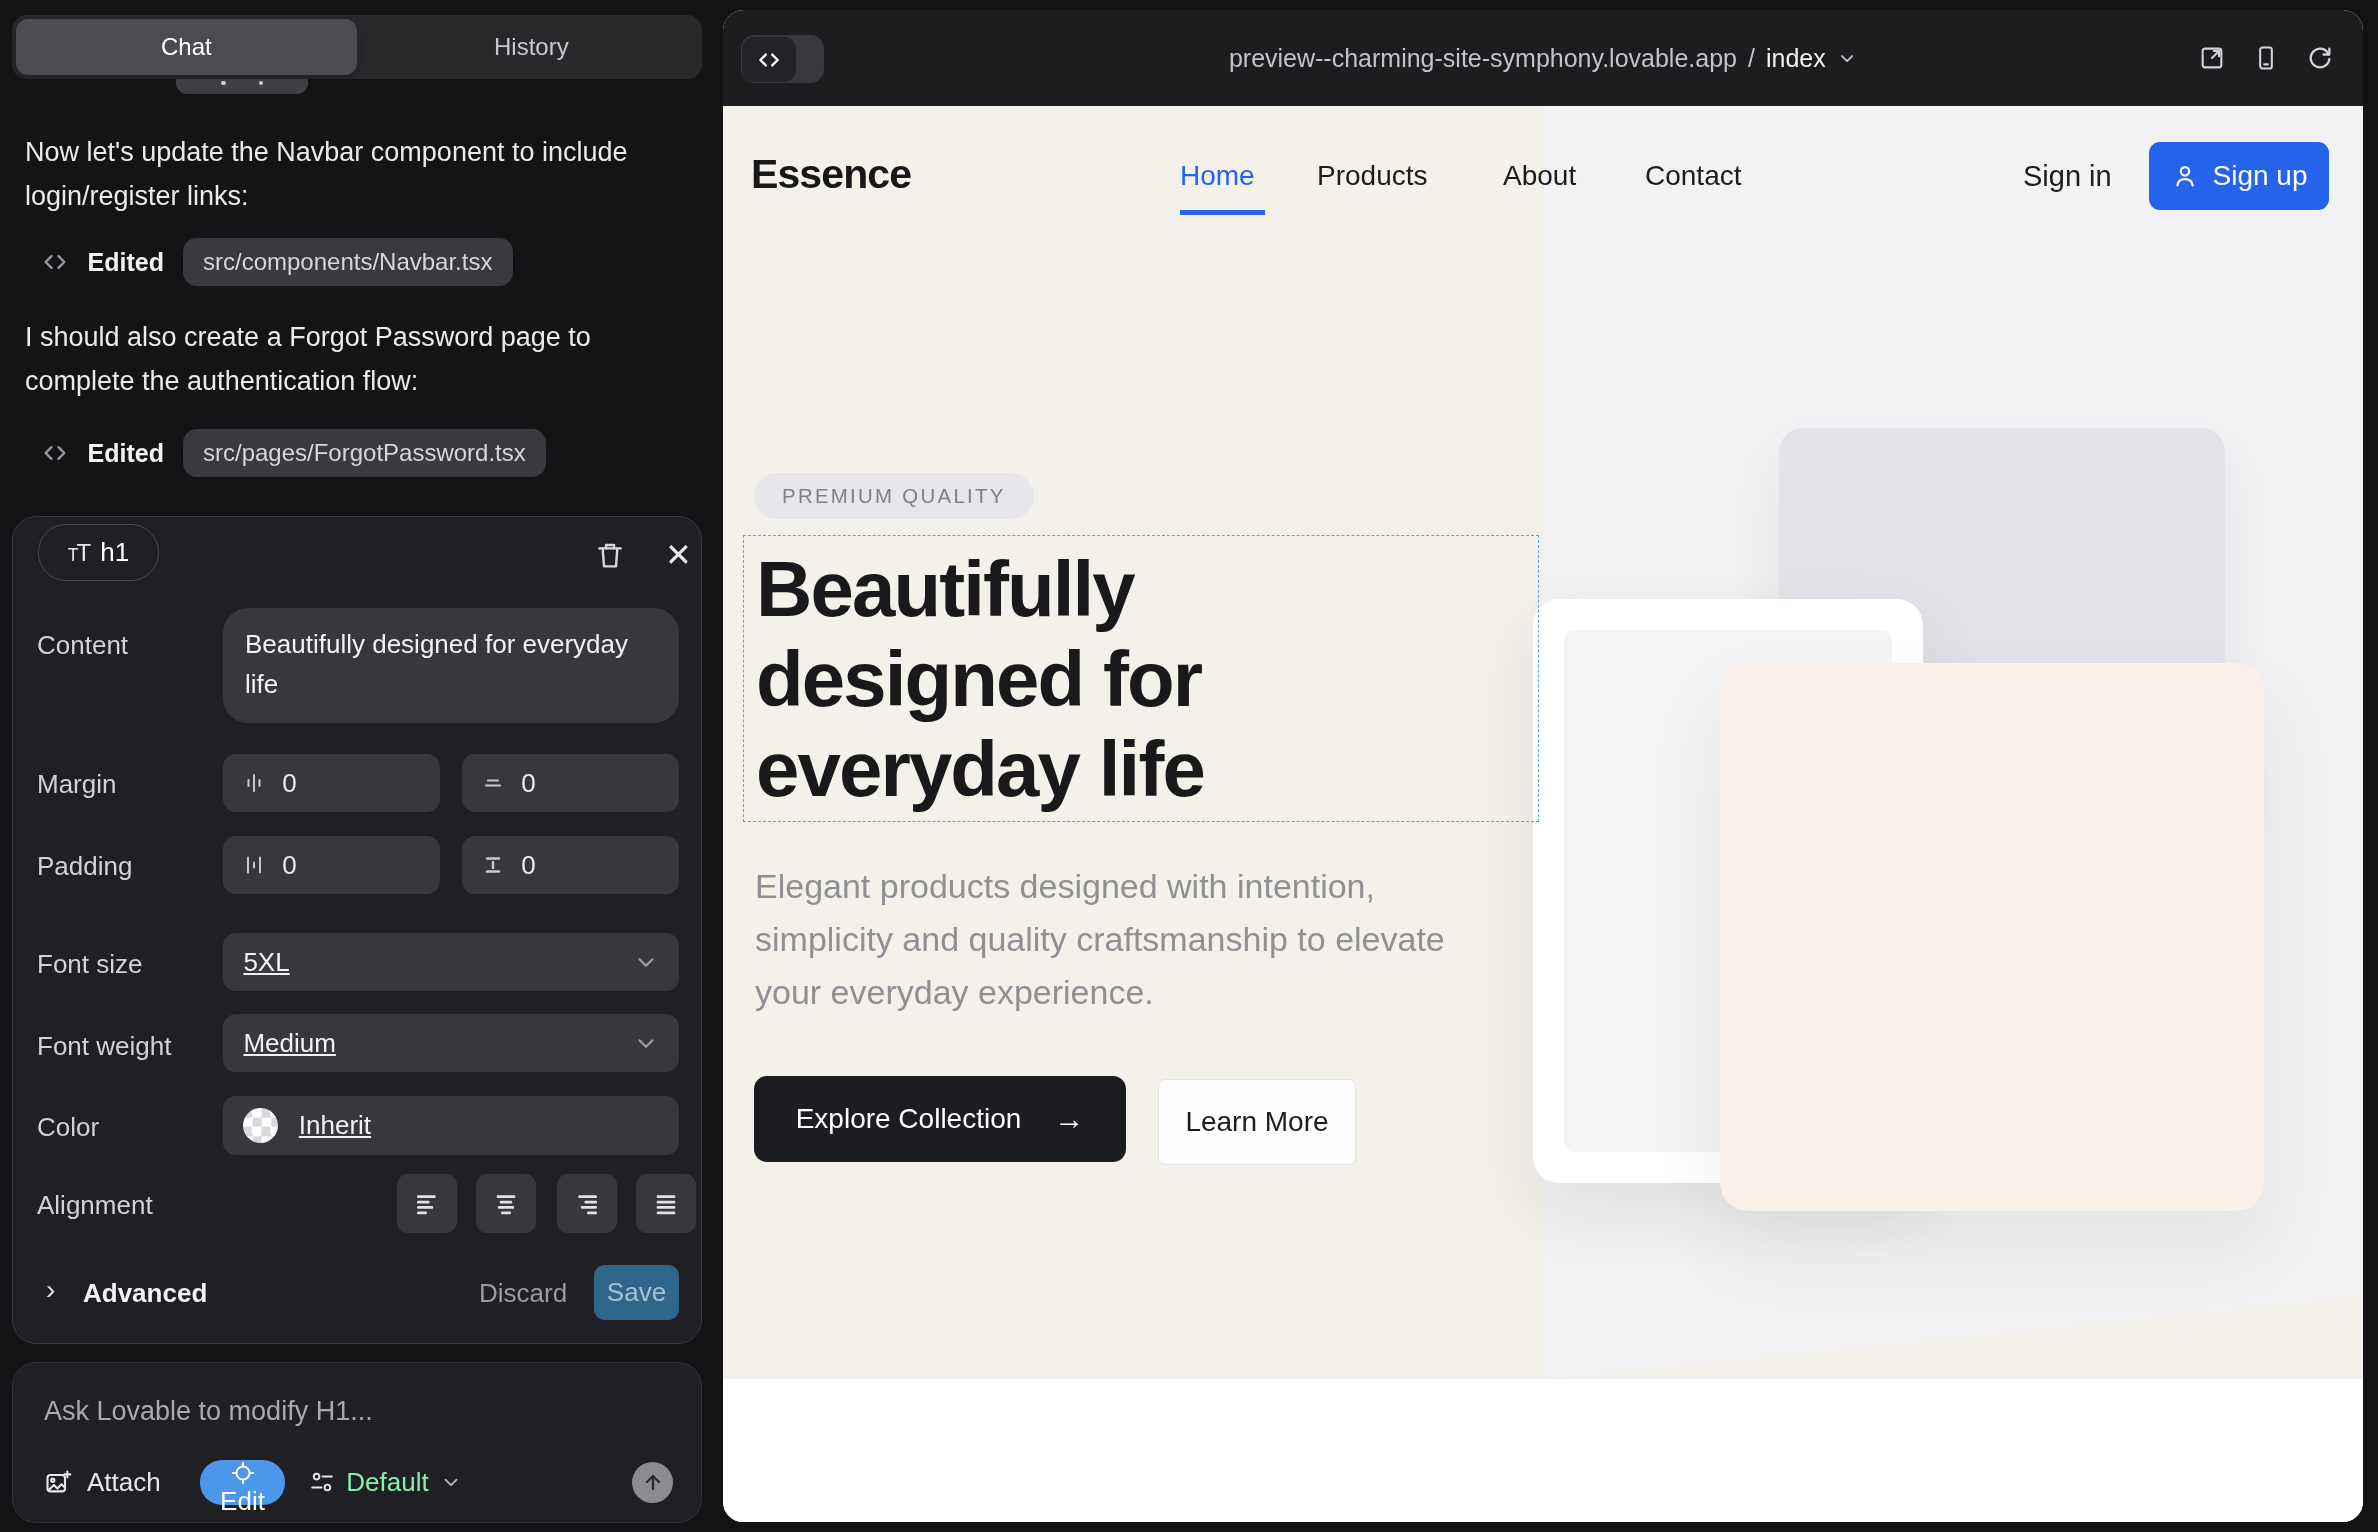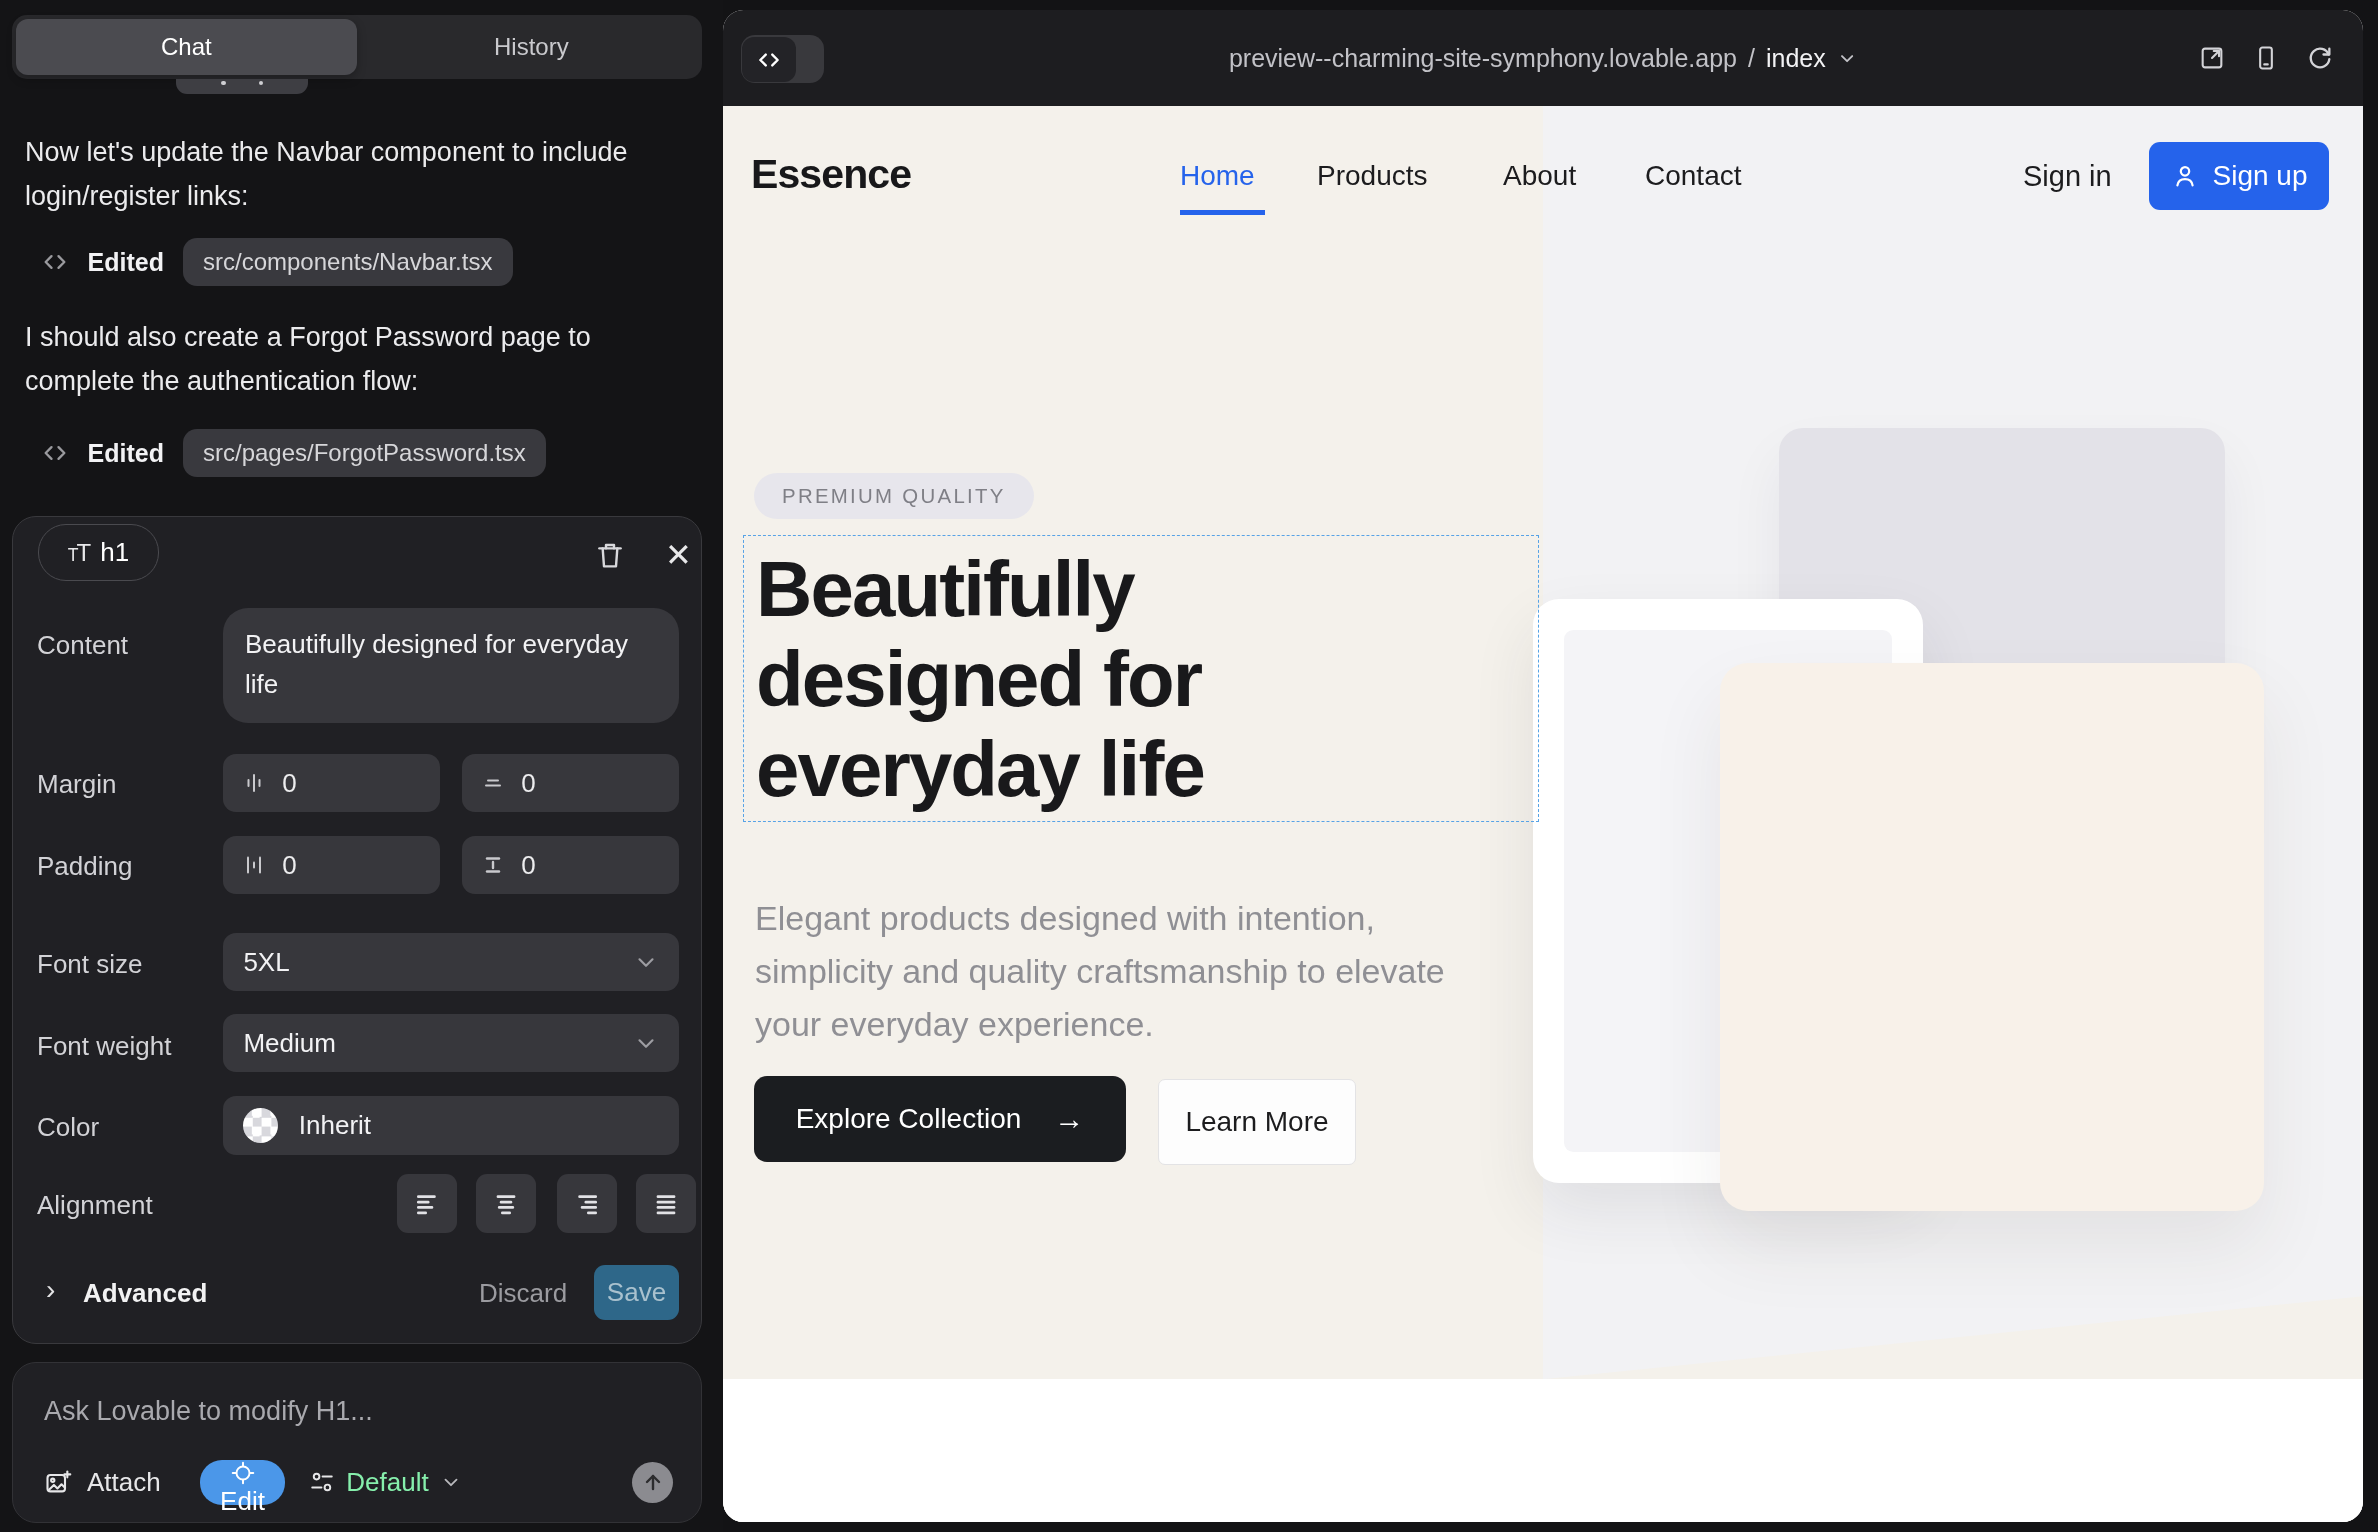--- a/index.html
+++ b/index.html
@@ -47,21 +47,21 @@
   .trash-btn { left: 581px; }
   .close-btn { left: 649px; font-size: 32px; color: #e8e8ea; text-align: center; line-height: 33px; }
 
   .fieldlabel { position: absolute; left: 24px; font-size: 26px; color: #d2d2d6; }
   .ctrl { background: #37373c; border-radius: 13px; position: absolute; }
   .content-box { left: 210px; top: 91px; width: 456px; height: 115px; padding: 16px 22px;
                  font-size: 26px; line-height: 40px; color: #f2f2f4; border-radius: 25px; }
   .num-input { height: 58px; width: 217px; display: flex; align-items: center; gap: 16.7px; padding-left: 18.6px;
                font-size: 26px; color: #ececee; }
   .select { left: 210px; width: 456px; height: 58px; display: flex; align-items: center;
-            padding: 0 20.4px; font-size: 26px; color: #f2f2f4; }
+            padding: 0 20.4px; font-size: 26px; color: #f2f2f4; text-decoration: underline; }
   .select .chev { margin-left: auto; }
   .swatch { width: 35px; height: 35px; border-radius: 50%; margin-right: 20.4px;
             background: repeating-conic-gradient(#ffffff 0% 25%, #d8d8dd 0% 50%);
             background-size: 18.6px 18.6px; }
   .align-btn { position: absolute; top: 657px; width: 60px; height: 59px; background: #37373c;
                border-radius: 11px; display: flex; align-items: center; justify-content: center; cursor: pointer; }
   .adv-chev { position: absolute; left: 33px; top: 757px; font-size: 28px; color: #e4e4e6; }
   .adv-label { position: absolute; left: 70px; top: 761px; font-size: 26px; font-weight: 600; color: #f2f2f3; }
   .discard { position: absolute; left: 466px; top: 761px; font-size: 26px; color: #9b9ba0; cursor: pointer; }
   .save { position: absolute; left: 581px; top: 748px; width: 85px; height: 55px; border-radius: 11px;
@@ -118,21 +118,21 @@
             justify-content: center; gap: 14px; cursor: pointer; }
 
   .badge { position: absolute; left: 31px; top: 367px; height: 46px; line-height: 46px; padding: 0 28px;
            background: #e7e6ec; border-radius: 23px; font-size: 20.4px; letter-spacing: 2.3px;
            color: #7f7f86; }
   .selbox { position: absolute; left: 20.4px; top: 429px; width: 796px; height: 287px;
             border: 1.9px dashed #57a3e6; z-index: 5; }
   .hero-h1 { position: absolute; left: 33px; top: 438px; font-size: 78px; line-height: 90px;
              font-weight: 600; letter-spacing: -1.9px; color: #19191b; z-index: 4; }
   .hero-p { position: absolute; left: 32px; top: 754px; width: 742px; font-size: 34px; line-height: 53px;
-            color: #8f8f94; margin-top: 32px; }
+            color: #8f8f94; }
   .cta-primary { position: absolute; left: 31px; top: 970px; width: 372px; height: 86px; border-radius: 13px;
                  background: #1b1d20; color: #ffffff; font-size: 28px; display: flex; align-items: center;
                  justify-content: center; gap: 33px; cursor: pointer; z-index: 4; }
   .cta-primary .arrow { font-size: 30px; }
   .cta-secondary { position: absolute; left: 435px; top: 973px; width: 198px; height: 86px; border-radius: 7px;
                    background: #fdfdfd; border: 1.9px solid #e3e3e5; color: #1c1c1e; font-size: 28px;
                    display: flex; align-items: center; justify-content: center; cursor: pointer; z-index: 4; }
 
   .card-gray  { position: absolute; left: 1056px; top: 322px; width: 446px; height: 422px; border-radius: 24px;
                 background: #e3e2e8; box-shadow: 0 28px 56px rgba(40,40,60,.06); z-index: 1; }

